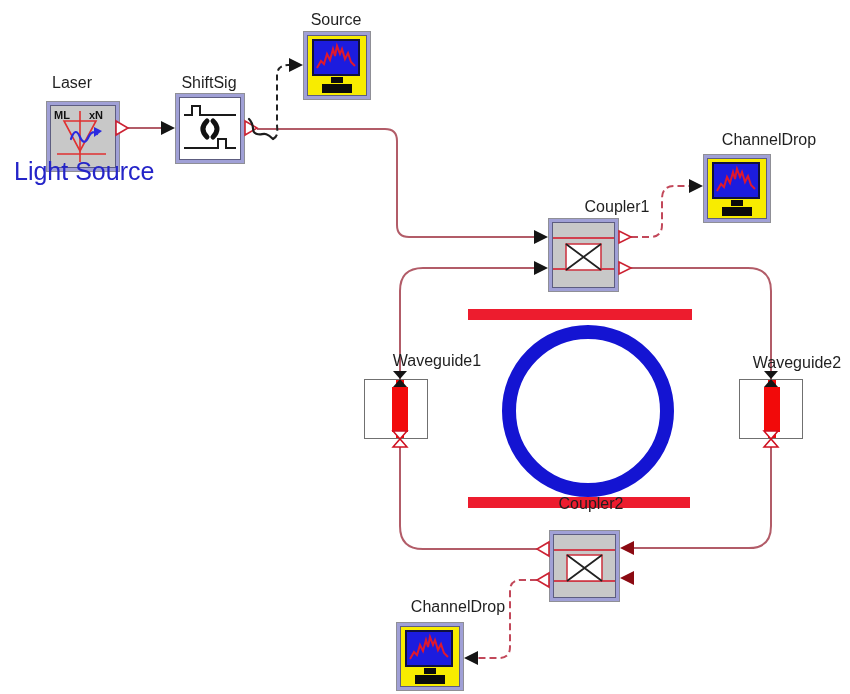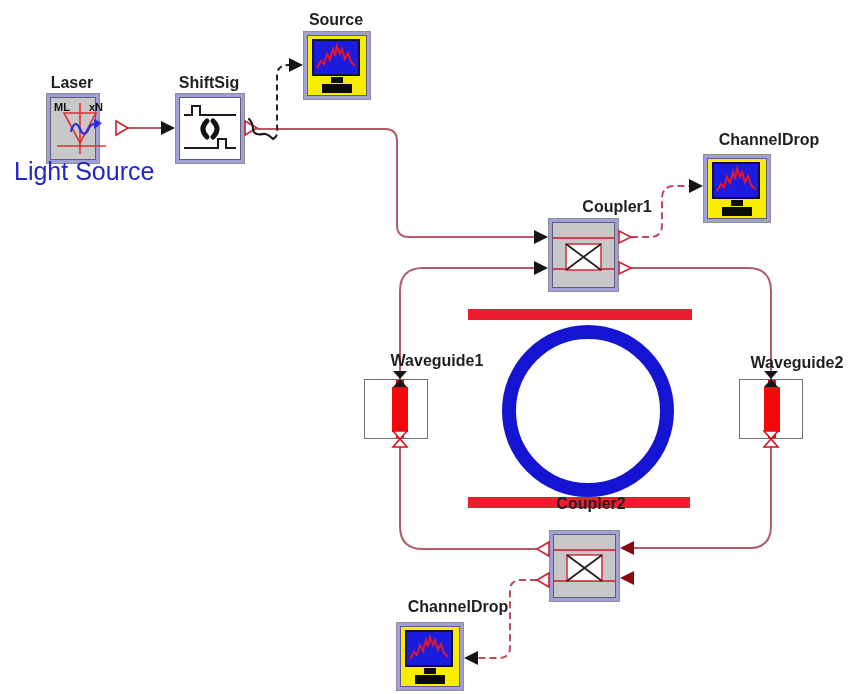--- a/index.html
+++ b/index.html
@@ -15,21 +15,21 @@
           font-family:"Liberation Sans",sans-serif;}
   .layer{position:absolute;left:0;top:0;z-index:1;}
   .toplayer{position:absolute;left:0;top:0;z-index:3;}
   .block{position:absolute;z-index:2;box-sizing:border-box;}
   .framed{border:1px solid #5d5d80;box-shadow:0 0 0 3px var(--frame-lavender),0 0 0 4px #8f8f96;}
   .grayfill{background:var(--block-fill-gray);}
   .whitefill{background:#ffffff;}
   .monitor{background:var(--monitor-yellow);}
   .wgbox{border:1px solid #707070;background:transparent;}
   .lbl{position:absolute;z-index:4;width:130px;text-align:center;
-       font-weight:700;font-size:16px;color:var(--label-text);white-space:nowrap;}
+       font-weight:400;font-size:16px;color:var(--label-text);white-space:nowrap;}
   .annotation{position:absolute;z-index:4;font-weight:400;font-size:25px;
        color:var(--annotation-blue);white-space:nowrap;}
   .wire{stroke:var(--wire);stroke-width:2;fill:none;}
   .dashred{stroke:var(--wire-dashed-red);stroke-width:2;fill:none;stroke-dasharray:7 4;}
   .dashblk{stroke:var(--wire-dashed-black);stroke-width:2;fill:none;stroke-dasharray:6 4;}
   .arrow-black{fill:#151515;stroke:none;}
   .arrow-darkred{fill:var(--port-dark-red);stroke:none;}
   .port-out{fill:#ffffff;stroke:var(--port-outline-red);stroke-width:1.6;}
   .bowtie-black{fill:#151515;stroke:none;}
   .bowtie-out{fill:#ffffff;stroke:#cf1020;stroke-width:1.5;}
@@ -64,21 +64,21 @@
     <path class="wire" d="M128 128 L161 128"></path>
     <path class="wire" d="M257 129 L385 129 Q397 129 397 141 L397 225 Q397 237 409 237 L534 237"></path>
     <path class="wire" d="M631 268 L748 268 Q771 268 771 291 L771 526 Q771 548 749 548 L634 548"></path>
     <path class="wire" d="M537 549 L423 549 Q400 549 400 526 L400 291 Q400 268 423 268 L534 268"></path>
 
     <path class="dashblk" d="M273 139 C279 136 277 130 277 124 L277 76 Q277 65 288 65 L289 65"></path>
     <path class="dashred" d="M631 237 L650 237 Q662 237 662 225 L662 199 Q662 186 674 186 L689 186"></path>
     <path class="dashred" d="M537 580 L521 580 Q510 580 510 591 L510 647 Q510 658 499 658 L478 658"></path>
   </svg>
 
-  <div class="block framed grayfill" style="left:50px;top:97px;width:46px;height:63px;">
+  <div class="block framed grayfill" style="left:50px;top:105px;width:66px;height:63px;">
     <svg width="60" height="61" viewBox="0 0 60 61">
       <path class="icon-red" d="M29 5 V56"></path>
       <path class="icon-red" d="M6 48 H55"></path>
       <polygon class="icon-red" points="13,15 45,15 29,45"></polygon>
       <path class="icon-blue" d="M20 33 C23 24 26 24 29 31 C32 38 35 37 38 30 C40 26 43 25 46 28"></path>
       <polygon class="icon-blue-fill" points="43,21 51,25 43,31"></polygon>
       <text class="icon-text" x="3" y="13">ML</text>
       <text class="icon-text" x="38" y="13">xN</text>
     </svg>
   </div>

